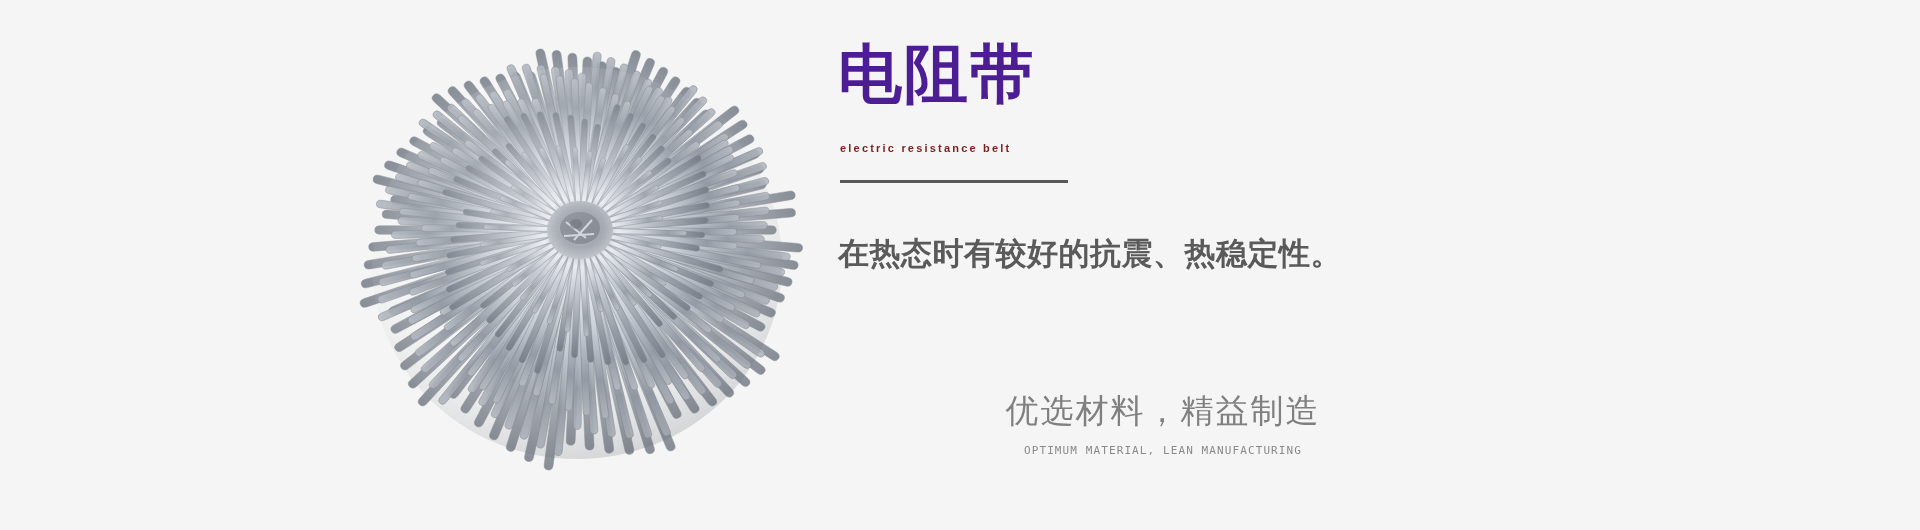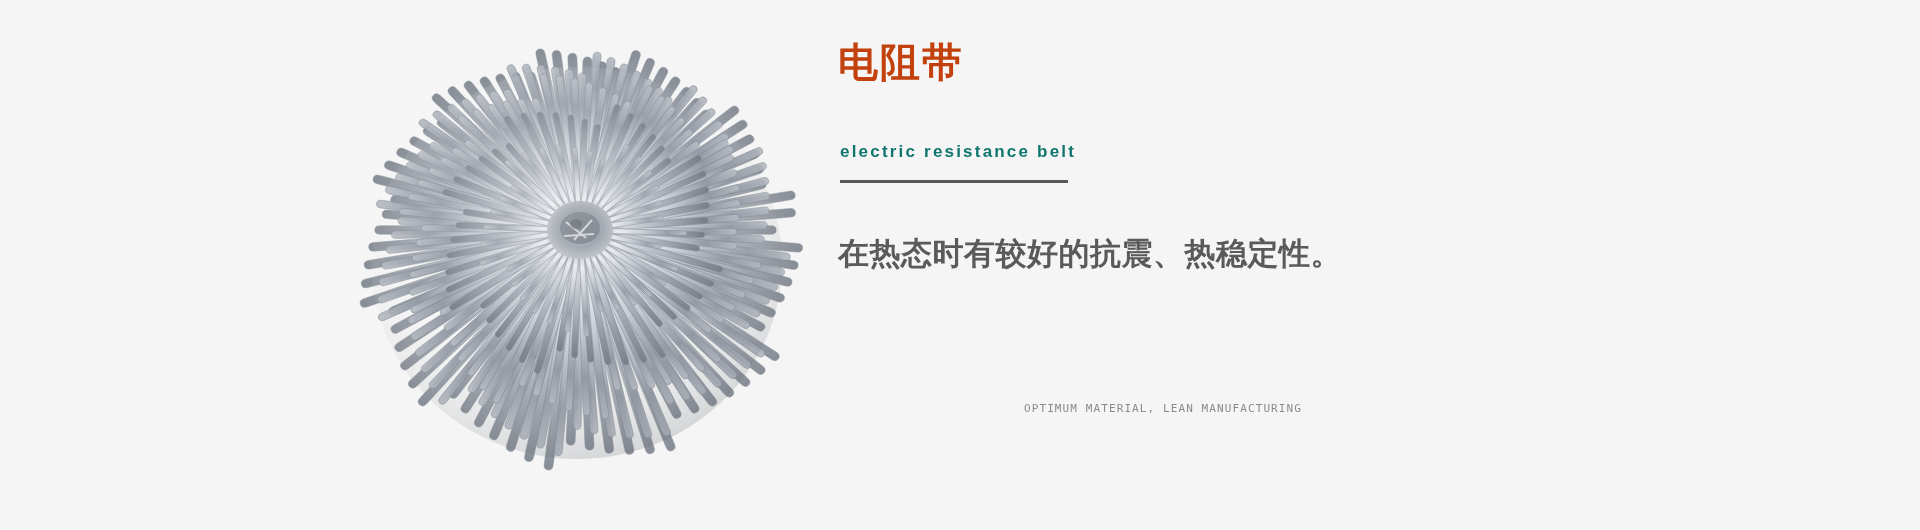--- a/index.html
+++ b/index.html
@@ -39,35 +39,35 @@
     left:838px;
     top:0;
     width:900px;
     height:530px;
   }
 
   .title-cn {
     position:absolute;
     left:0;
     top:42px;
-    font-size:40px;
+    font-size:64px;
     font-weight:bold;
-    color:#c2410c;
+    color:#4c1d95;
     letter-spacing:2px;
     line-height:1;
     white-space:nowrap;
   }
 
   .title-en {
     position:absolute;
     left:2px;
     top:142px;
-    font-size:17px;
+    font-size:11px;
     font-weight:bold;
-    color:#0f766e;
+    color:#7f1d1d;
     letter-spacing:2.2px;
     white-space:nowrap;
   }
 
   .divider {
     position:absolute;
     left:2px;
     top:180px;
     width:228px;
     height:3px;
@@ -477,17 +477,18 @@
 
     <div class="title-en">electric resistance belt</div>
 
     <div class="divider"></div>
 
     <div class="desc">
       <span class="desc-line">在热态时有较好的抗震、热稳定性。</span>
     </div>
 
     <div class="tagline">
+      <div class="tagline-cn">优选材料，精益制造</div>
       <div class="tagline-en">OPTIMUM MATERIAL, LEAN MANUFACTURING</div>
     </div>
 
   </div>
 </div>
 
 </body></html>

